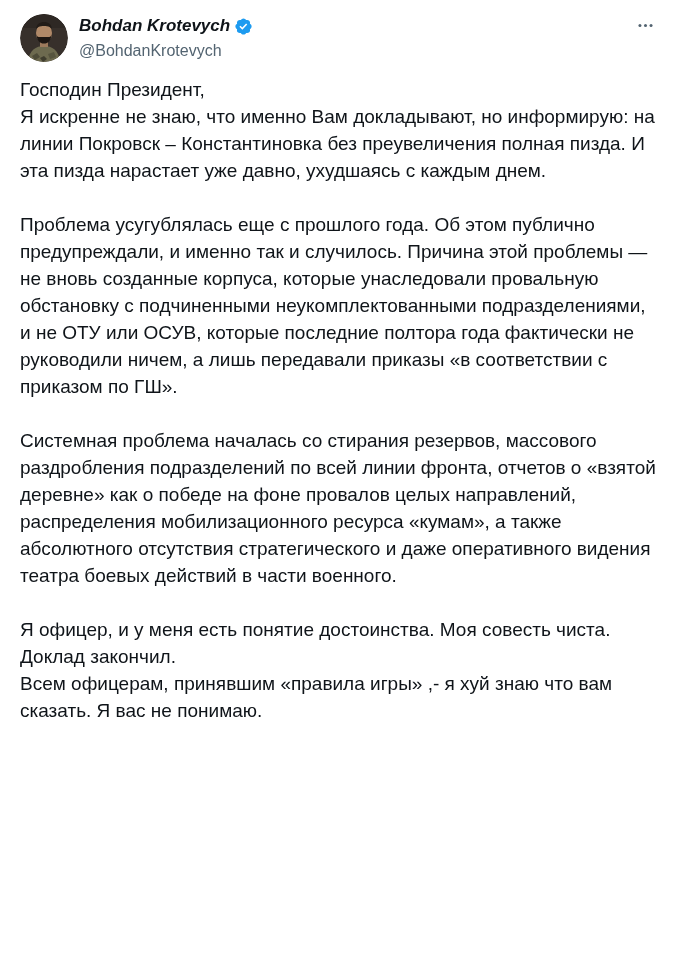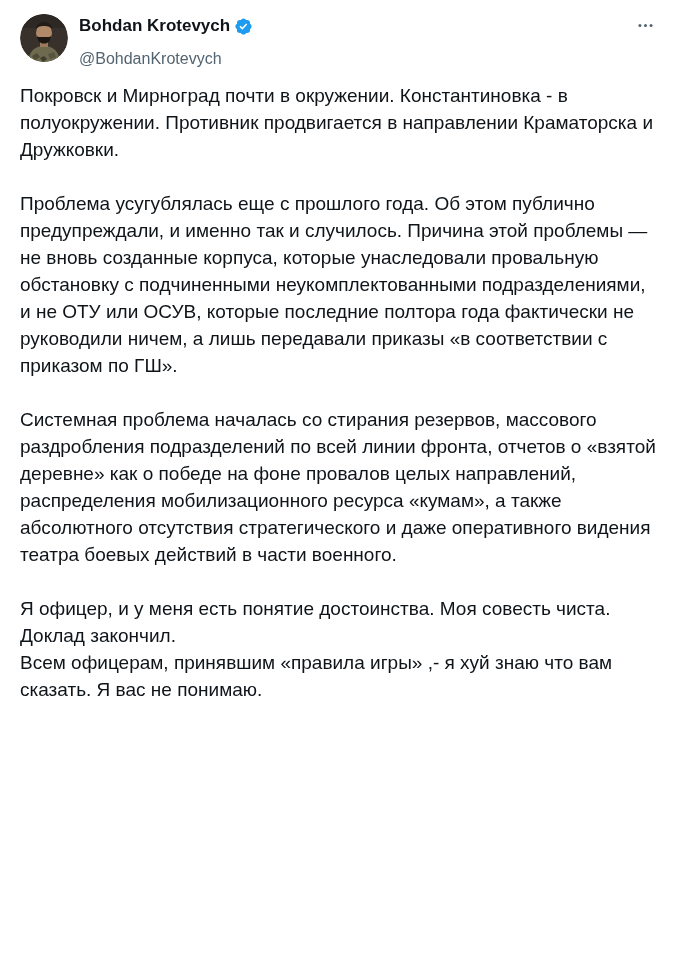--- a/index.html
+++ b/index.html
@@ -35,37 +35,38 @@
   .user-info{
     margin-left:11px;
     display:flex;
     flex-direction:column;
     padding-top:2px;
   }
   .name-row{
     display:flex;
     align-items:center;
     gap:4px;
+    font-style:italic;
   }
   .display-name{
     font-size:17px;
     font-weight:700;
     color:var(--text-primary);
     cursor:pointer;
   }
   .verified{
     display:inline-flex;
     width:19px;
     height:19px;
   }
   .verified svg{width:19px;height:19px;}
   .handle{
     font-size:16px;
     color:var(--text-secondary);
-    margin-top:14px;
+    margin-top:6px;
     cursor:pointer;
   }
   .more-button{
     margin-left:auto;
     color:var(--text-secondary);
     cursor:pointer;
     padding:2px 6px;
     border-radius:50%;
     line-height:0;
   }
@@ -132,21 +133,22 @@
       <svg viewBox="0 0 24 24">
         <circle cx="5" cy="12" r="1.9" fill="#536471"></circle>
         <circle cx="12" cy="12" r="1.9" fill="#536471"></circle>
         <circle cx="19" cy="12" r="1.9" fill="#536471"></circle>
       </svg>
     </div>
 
   </div>
 
   <div class="tweet-body">
-      <p>Покровск и Мирноград почти в окружении. Константиновка - в полуокружении. Противник продвигается в направлении Краматорска и Дружковки.</p>
+      <p>Господин Президент,
+Я искренне не знаю, что именно Вам докладывают, но информирую: на линии Покровск – Константиновка без преувеличения полная пизда. И эта пизда нарастает уже давно, ухудшаясь с каждым днем.</p>
       <p>Проблема усугублялась еще с прошлого года. Об этом публично предупреждали, и именно так и случилось. Причина этой проблемы — не вновь созданные корпуса, которые унаследовали провальную обстановку с подчиненными неукомплектованными подразделениями, и не ОТУ или ОСУВ, которые последние полтора года фактически не руководили ничем, а лишь передавали приказы «в соответствии с приказом по ГШ».</p>
       <p>Системная проблема началась со стирания резервов, массового раздробления подразделений по всей линии фронта, отчетов о «взятой деревне» как о победе на фоне провалов целых направлений, распределения мобилизационного ресурса «кумам», а также абсолютного отсутствия стратегического и даже оперативного видения театра боевых действий в части военного.</p>
       <p>Я офицер, и у меня есть понятие достоинства. Моя совесть чиста.
 Доклад закончил.
 Всем офицерам, принявшим «правила игры» ,- я хуй знаю что вам сказать. Я вас не понимаю.</p>
     </div>
 
 </div>
 
 </body></html>

